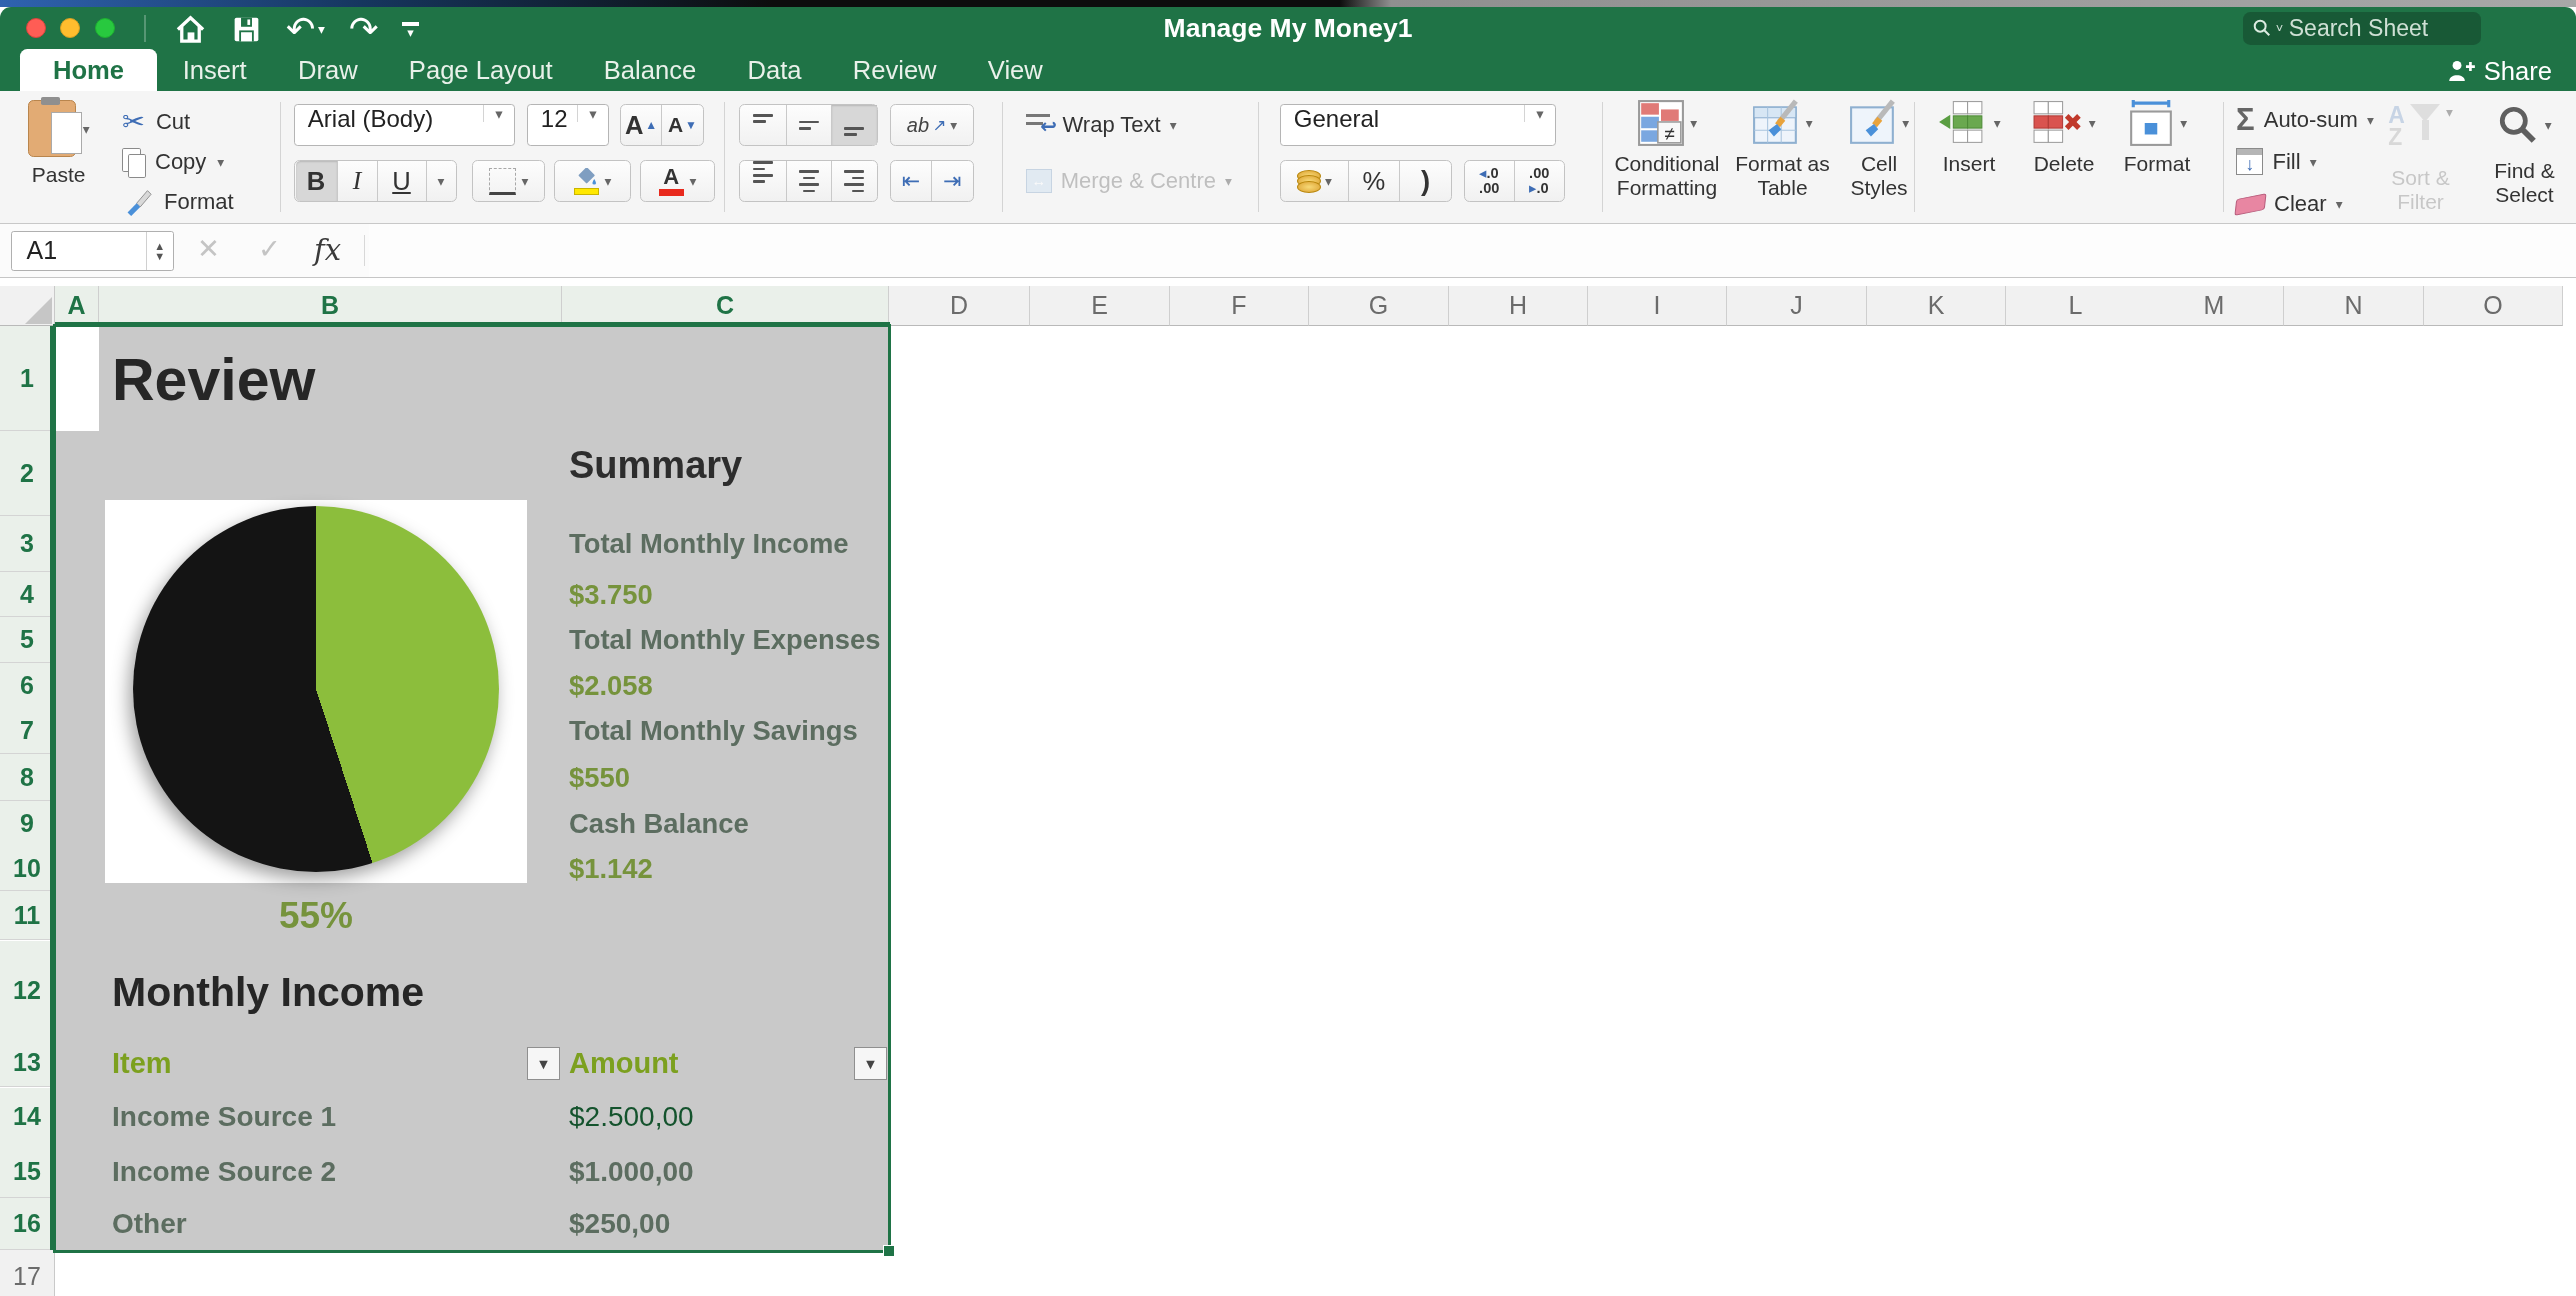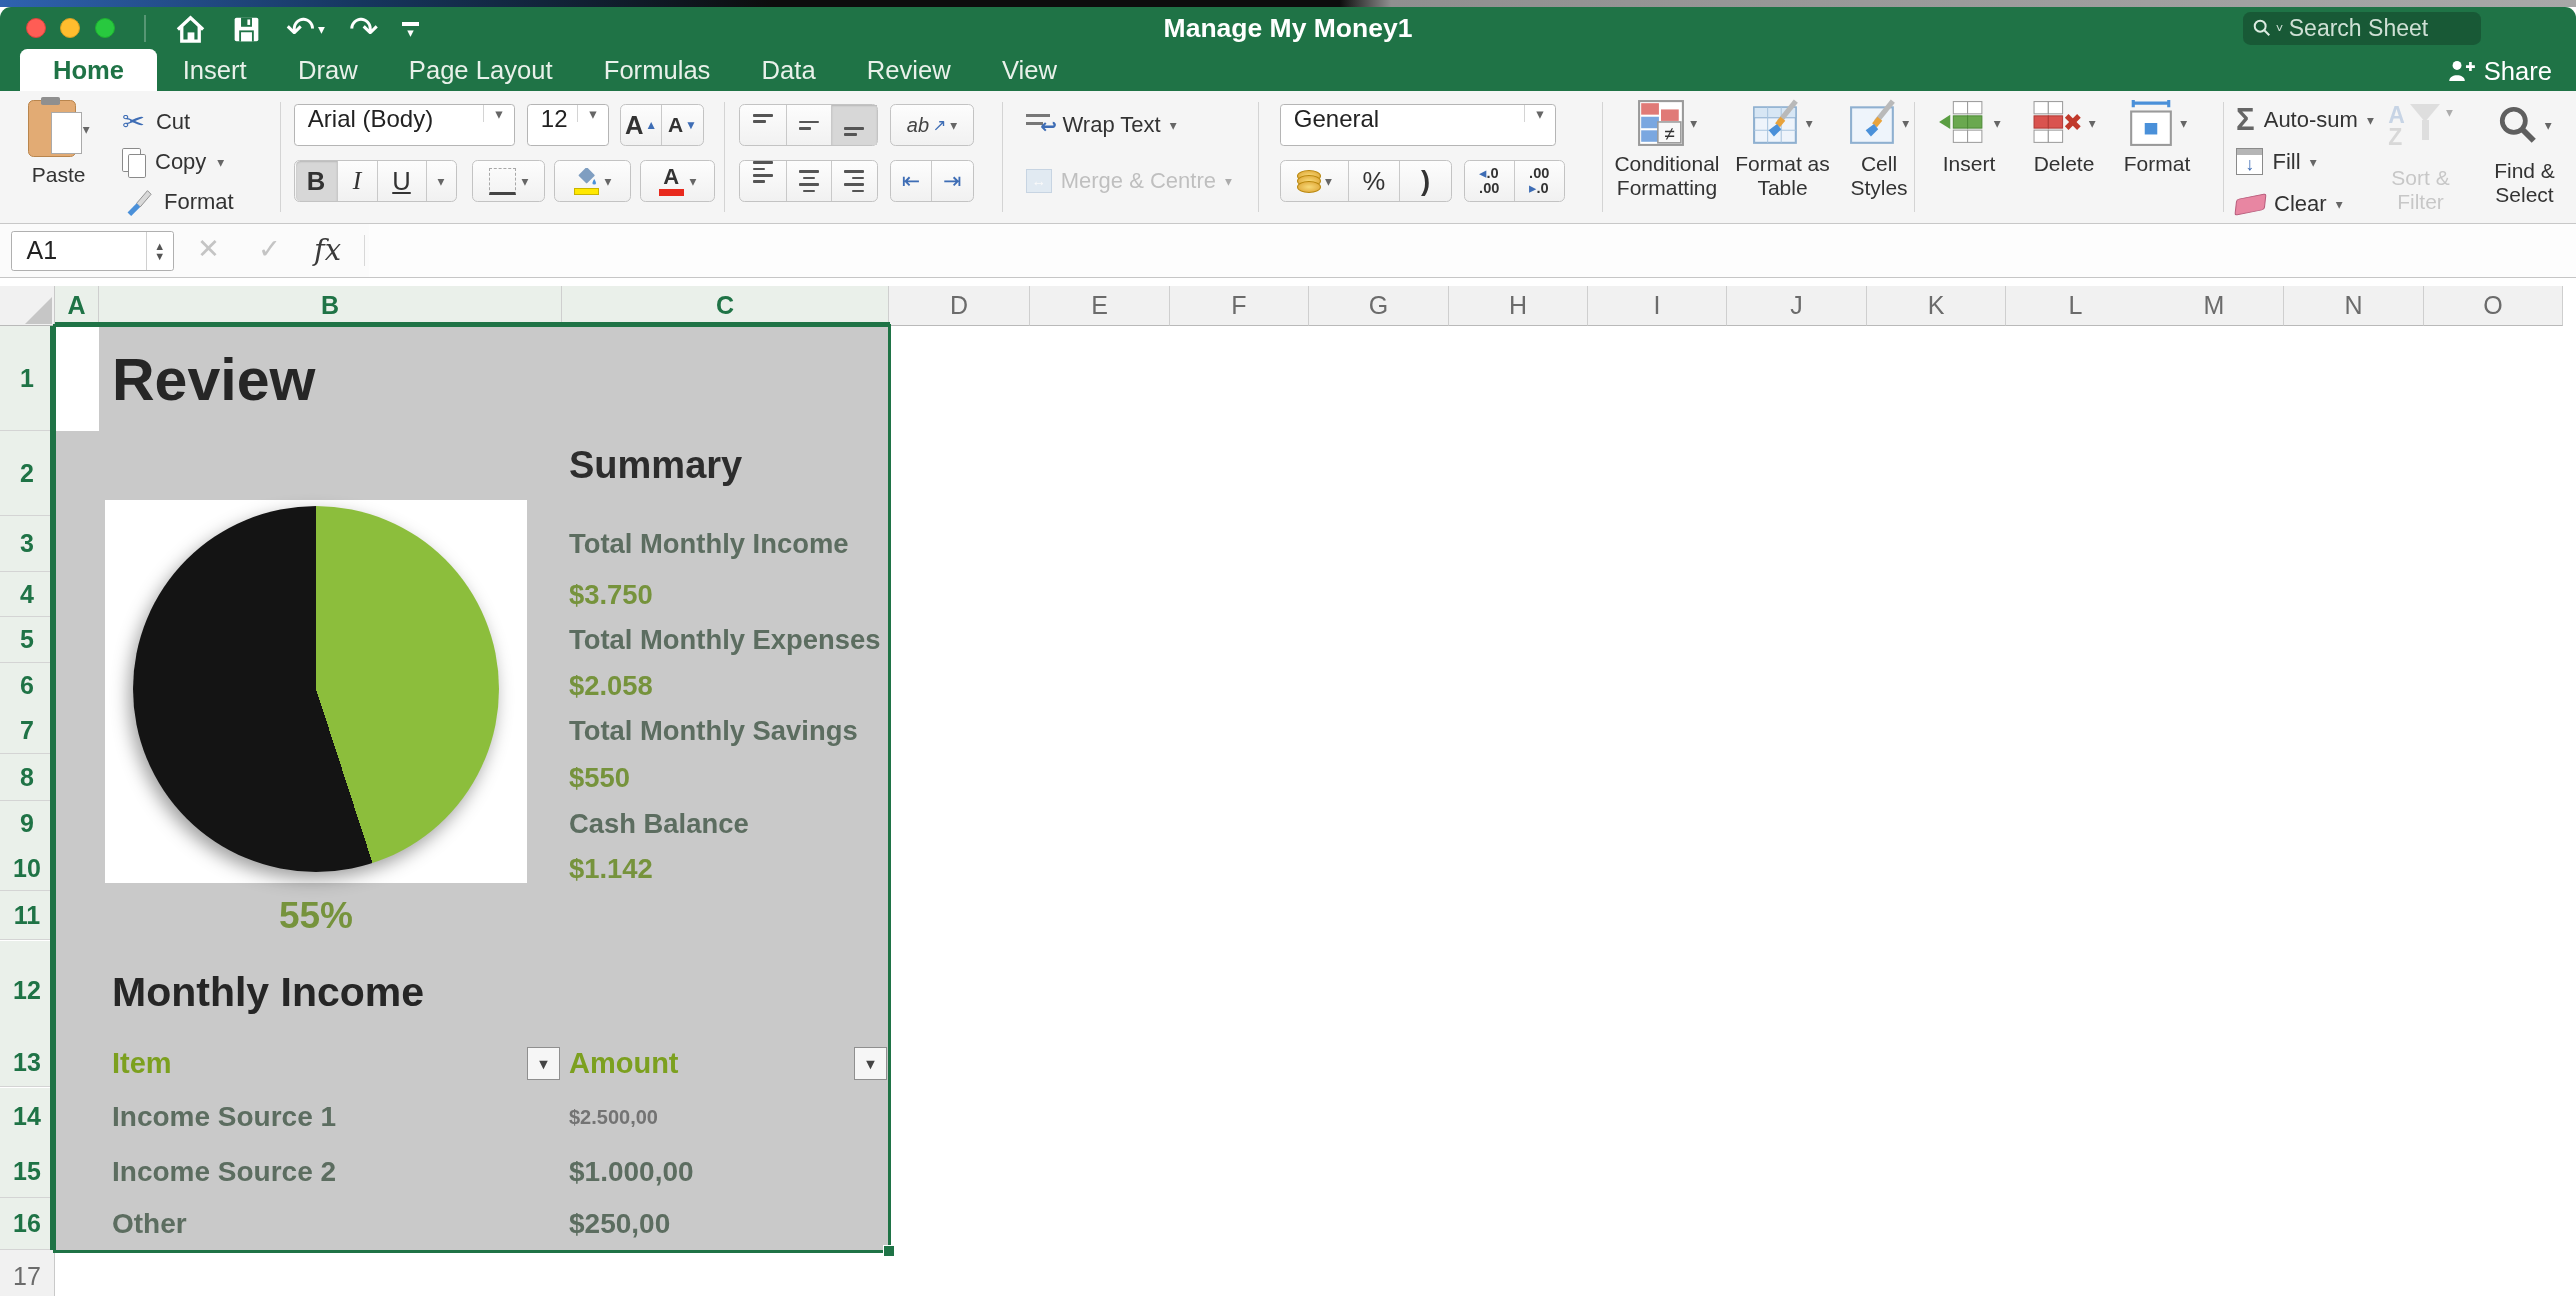--- a/index.html
+++ b/index.html
@@ -176,21 +176,21 @@
         <span class="ph">Search Sheet</span>
       </div>
     </div>
 
     <div class="tabbar">
       <div class="tabs" id="tabs">
           <div class="tab active">Home</div>
           <div class="tab">Insert</div>
           <div class="tab">Draw</div>
           <div class="tab">Page Layout</div>
-          <div class="tab">Formulas</div>
+          <div class="tab">Balance</div>
           <div class="tab">Data</div>
           <div class="tab">Review</div>
           <div class="tab">View</div>
         </div>
       <div class="share">
         <svg width="29" height="24" viewBox="0 0 26 20">
             <circle cx="9" cy="5" r="4" fill="#fff"></circle>
             <path d="M2 19 C2 12 16 12 16 19 Z" fill="#fff"></path>
             <line x1="21" y1="2" x2="21" y2="10" stroke="#fff" stroke-width="2.4"></line>
             <line x1="17" y1="6" x2="25" y2="6" stroke="#fff" stroke-width="2.4"></line>
@@ -604,21 +604,21 @@
       <div class="cellText" style="left:569px;top:560px;height:45px;line-height:45px;font-size:27.4px;font-weight:bold;color:#76933C;">$1.142</div>
 
       <div class="cellText" style="left:112px;top:655px;height:99px;line-height:102px;font-size:41px;font-weight:bold;color:#262626;">Monthly Income</div>
 
       <div class="cellText" style="left:112px;top:753px;height:48px;line-height:48px;font-size:29px;font-weight:bold;color:#7CA01F;">Item</div>
       <div class="cellText" style="left:569px;top:753px;height:48px;line-height:48px;font-size:29px;font-weight:bold;color:#7CA01F;">Amount</div>
       <div class="filter-btn" style="left:527px;top:761px;"></div>
       <div class="filter-btn" style="left:854px;top:761px;"></div>
 
       <div class="cellText" style="left:112px;top:802px;height:58px;line-height:58px;font-size:28px;font-weight:bold;color:#5C6D60;">Income Source 1</div>
-      <div class="cellText" style="left:569px;top:802px;height:58px;line-height:58px;font-size:20px;font-weight:bold;color:#737373;">$2.500,00</div>
+      <div class="cellText" style="left:569px;top:802px;height:58px;line-height:58px;font-size:28px;font-weight:normal;color:#14532d;">$2.500,00</div>
       <div class="cellText" style="left:112px;top:859px;height:53px;line-height:53px;font-size:28px;font-weight:bold;color:#5C6D60;">Income Source 2</div>
       <div class="cellText" style="left:569px;top:859px;height:53px;line-height:53px;font-size:28px;font-weight:bold;color:#5C6D60;">$1.000,00</div>
       <div class="cellText" style="left:112px;top:912px;height:52px;line-height:52px;font-size:28px;font-weight:bold;color:#5C6D60;">Other</div>
       <div class="cellText" style="left:569px;top:912px;height:52px;line-height:52px;font-size:28px;font-weight:bold;color:#5C6D60;">$250,00</div>
 
       <div class="sel-border" style="left:53px;top:38px;width:838px;height:929px;"></div>
       <div class="fill-handle" style="left:883px;top:959px;"></div>
     <div class="hdr-colbar" style="left: 55px; width: 835px;"></div>
         <div class="hdr-rowbar" style="top: 40px; height: 924px;"></div>
       </div>

